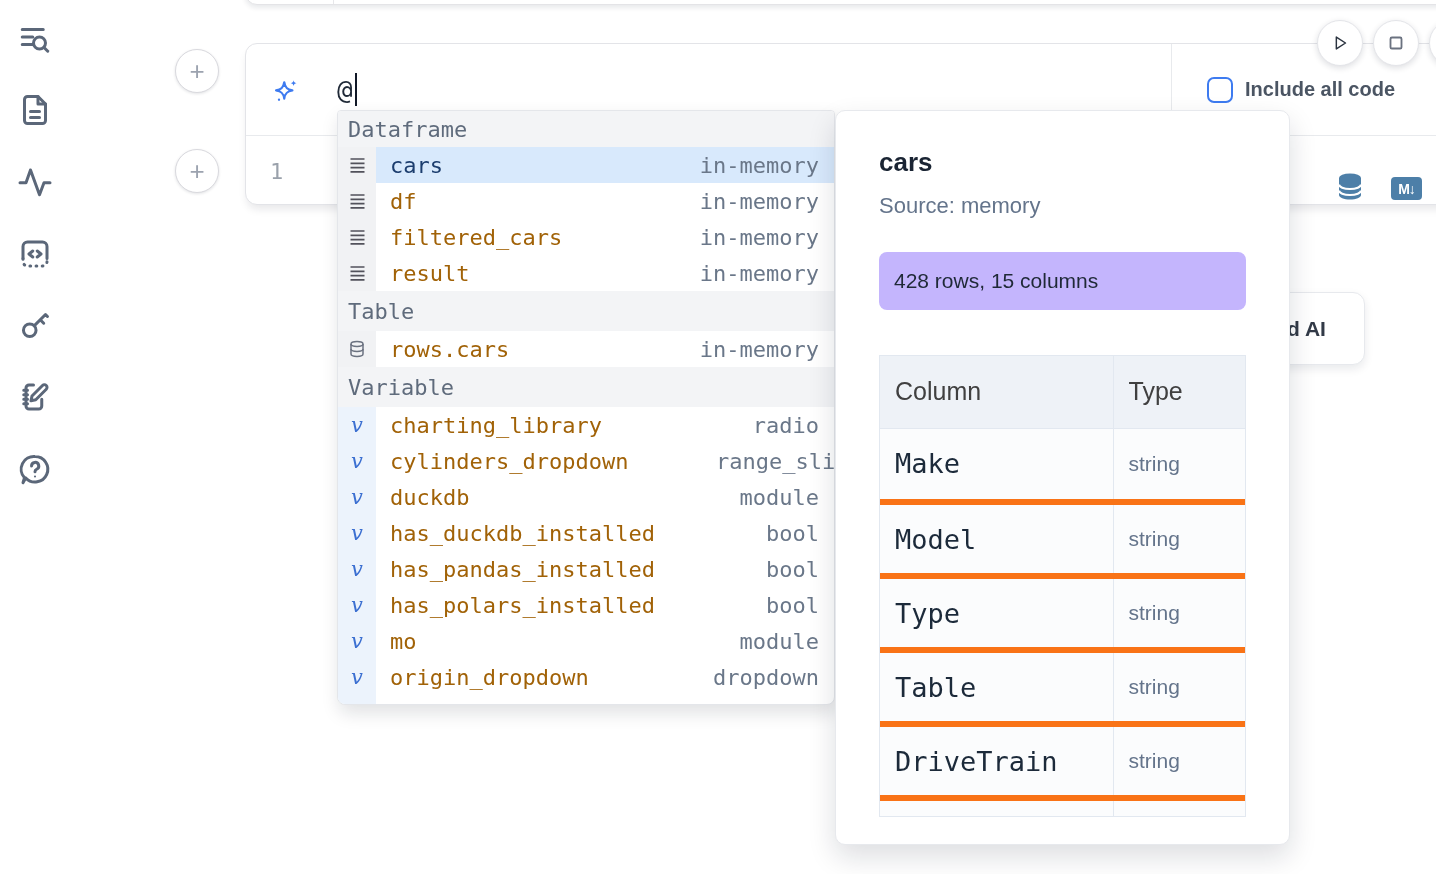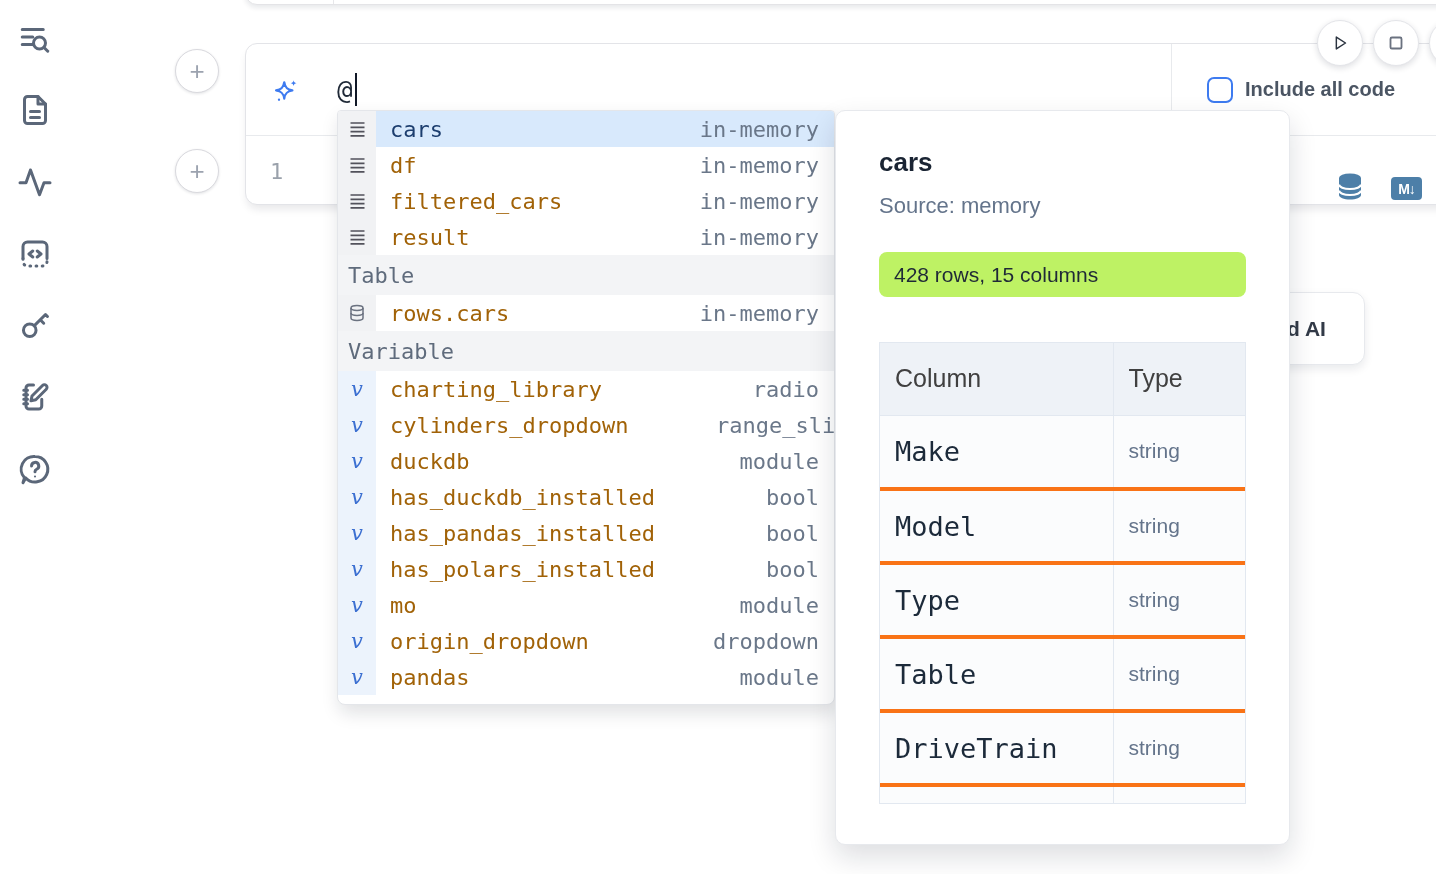--- a/index.html
+++ b/index.html
@@ -74,28 +74,28 @@
   .ai-card { position:absolute; left:1262px; top:292px; width:103px; height:73px; background:#fff;
     border:1px solid #e7e9ed; border-radius:12px; box-shadow:0 4px 10px rgba(16,24,40,.09); z-index:12;
     display:flex; align-items:center; padding-left:24px; font-size:21px; font-weight:bold; color:#323a47; }
 
   
   .panel { position:absolute; left:835px; top:110px; width:455px; height:735px; background:#fff;
     border:1px solid #e7e9ed; border-radius:10px; box-shadow:0 12px 28px rgba(16,24,40,.14);
     z-index:20; padding:0 43px; overflow:hidden; }
   .panel-title { margin-top:36px; font-size:26px; font-weight:bold; color:#1a2433; }
   .panel-source { margin-top:15px; font-size:22px; color:#64748b; }
-  .panel-badge { margin-top:33px; height:45px; background:#bef264; border-radius:8px;
+  .panel-badge { margin-top:33px; height:58px; background:#c4b5fd; border-radius:8px;
     display:flex; align-items:center; padding-left:15px; font-size:21px; color:#1f2937; }
   .panel-tablewrap { margin-top:45px; height:462px; overflow:hidden;
     border:1px solid #e2e8f0; background:#fbfcfd; }
   .ptable { width:100%; border-collapse:collapse; }
   .ptable th { background:#eef2f7; height:72px; text-align:left; padding-left:15px;
     font-size:25px; font-weight:normal; color:#404040; border-bottom:1px solid #e2e8f0; }
-  .ptable td { height:74px; padding-left:15px; border-bottom:4px solid #f97316; }
+  .ptable td { height:74px; padding-left:15px; border-bottom:6px solid #f97316; }
   .ptable .col-name { width:233px; border-right:1px solid #e2e8f0; }
   .cell-colname { font-family:"DejaVu Sans Mono","Liberation Mono",monospace; font-size:27px; color:#1c2a3a; }
   .cell-type { font-size:21px; color:#64748b; }
   .partial-row { height:20px; border-top:0; }
   .partial-row td { border-bottom:none; }
 </style>
 </head>
 <body>
 
 <div class="canvas">
@@ -196,20 +196,23 @@
   </button>
   <button class="run-btn" style="left:1373px">
     <svg width="22" height="22" viewBox="0 0 24 24" fill="none" stroke="#6b7280" stroke-width="2">
       <rect x="6" y="6" width="12" height="12" rx="1.5"></rect>
     </svg>
   </button>
   <button class="run-btn" style="left:1429px"></button>
 
   <div class="dropdown mono">
 
+    <div class="dd-header">
+      <span>Dataframe</span>
+    </div>
     <div class="dd-row selected">
       <span class="dd-gutter">
           <svg width="17" height="19" viewBox="0 0 17 19" stroke="#52525b" stroke-width="1.7">
             <path d="M1.5 3h14M1.5 7.3h14M1.5 11.6h14M1.5 15.9h14"></path>
           </svg>
         </span>
       <span class="dd-body">
           <span class="dd-name">cars</span>
           <span class="dd-type">in-memory</span>
         </span>

